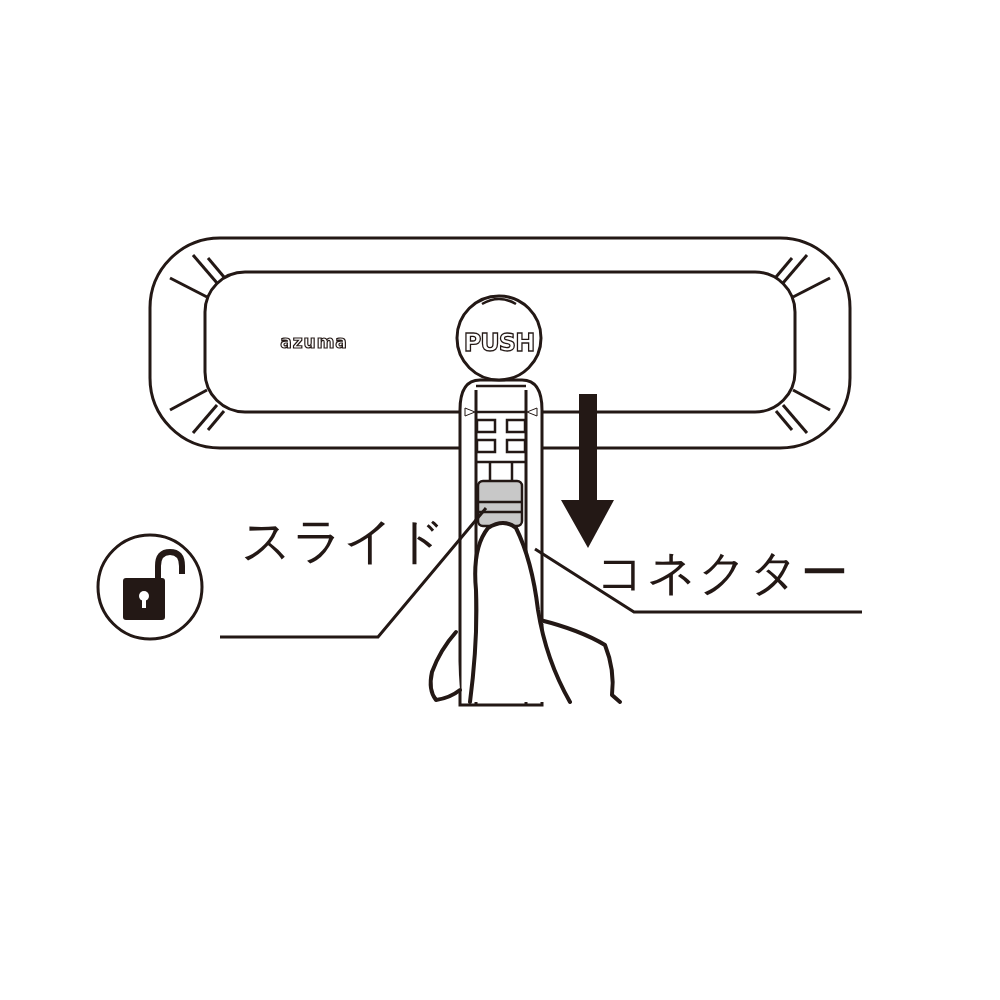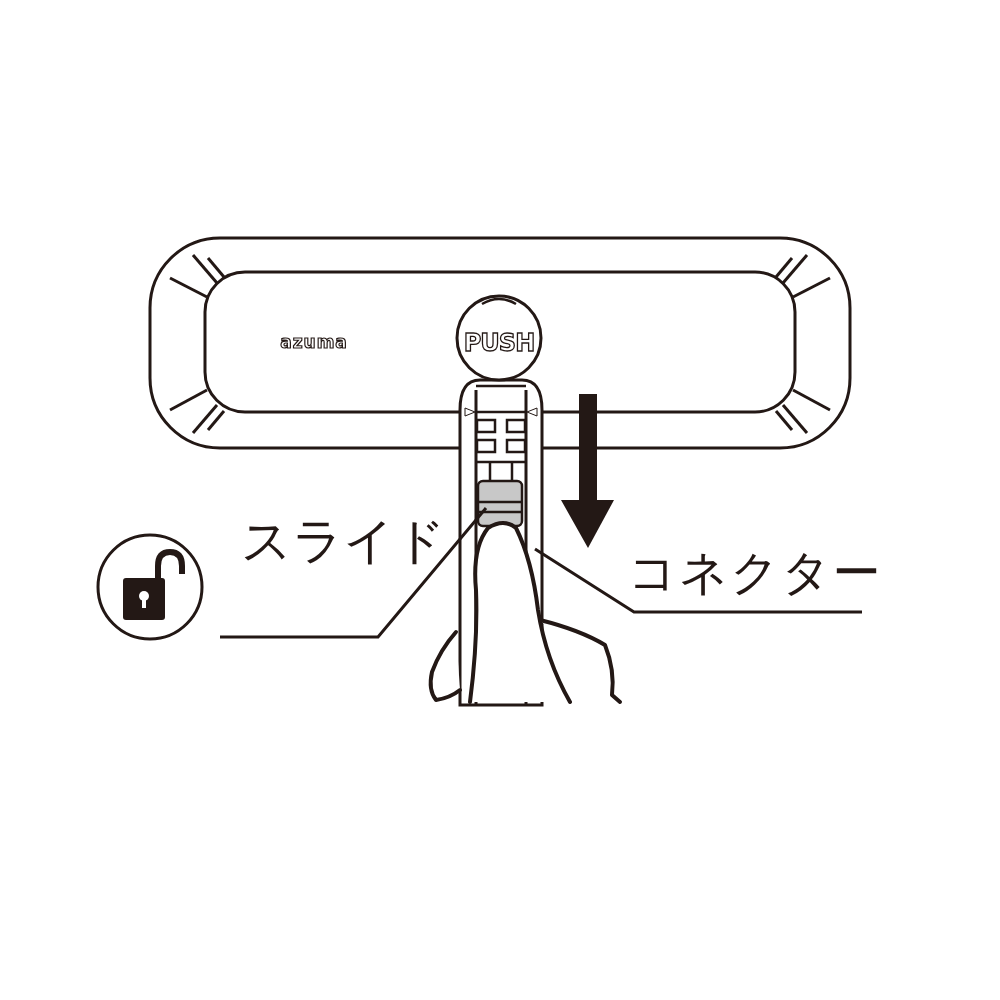--- a/index.html
+++ b/index.html
@@ -1,21 +1,21 @@
 <!DOCTYPE html>
 <html><head>
   <meta charset="utf-8">
   <style>
     html, body { margin: 0; padding: 0; background: #ffffff; }
     body { width: 1000px; height: 1000px; position: relative; overflow: hidden; font-family: "DejaVu Sans", sans-serif; }
     svg.diagram { position: absolute; left: 0; top: 0; width: 1000px; height: 1000px; }
     .label { position: absolute; color: #231815; font-family: "DejaVu Sans", sans-serif; line-height: 1; white-space: nowrap; }
     .slide-lock-label { left: 241px; top: 516px; font-size: 50px; }
     .slide-lock-label div { height: 58px; }
-    .connector-label { left: 628px; top: 548px; font-size: 48px; letter-spacing: 2px; }
+    .connector-label { left: 596px; top: 548px; font-size: 48px; letter-spacing: 2px; }
   </style>
 </head>
 <body>
 
 <svg class="diagram" viewBox="0 0 1000 1000" xmlns="http://www.w3.org/2000/svg">
 
   <g fill="none" stroke="#231815" stroke-width="3">
     <rect x="150" y="238" width="700" height="210" rx="70" ry="70" fill="#fff"></rect>
     <rect x="205" y="272" width="590" height="140" rx="40" ry="40"></rect>
 

